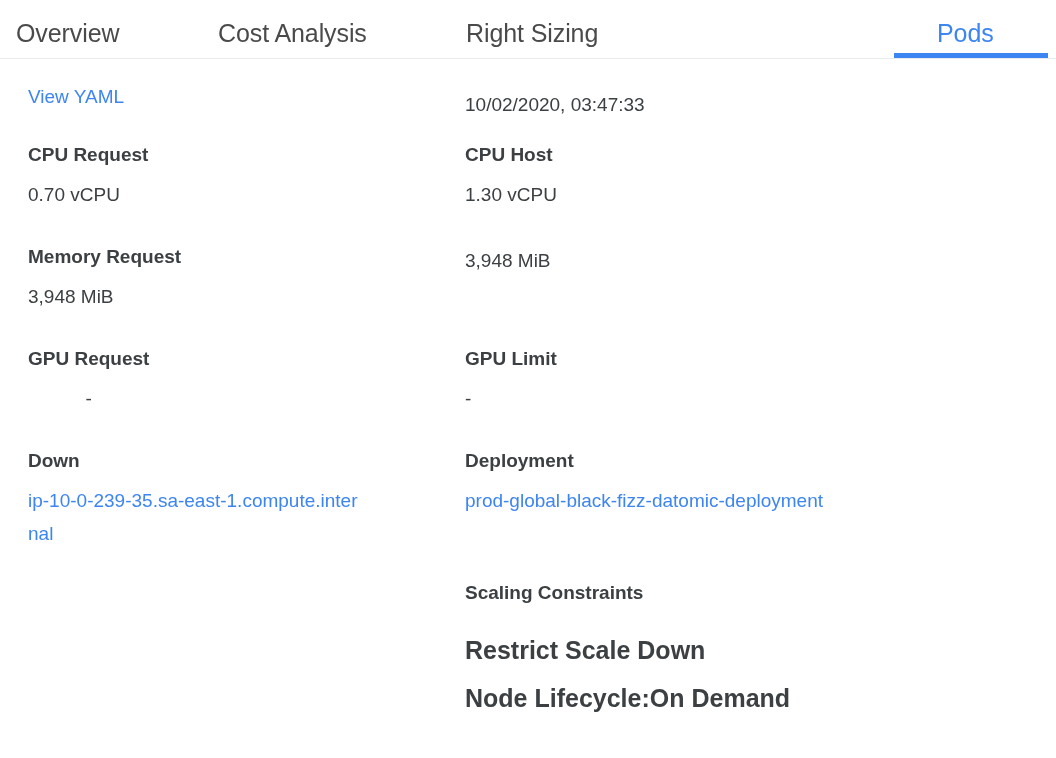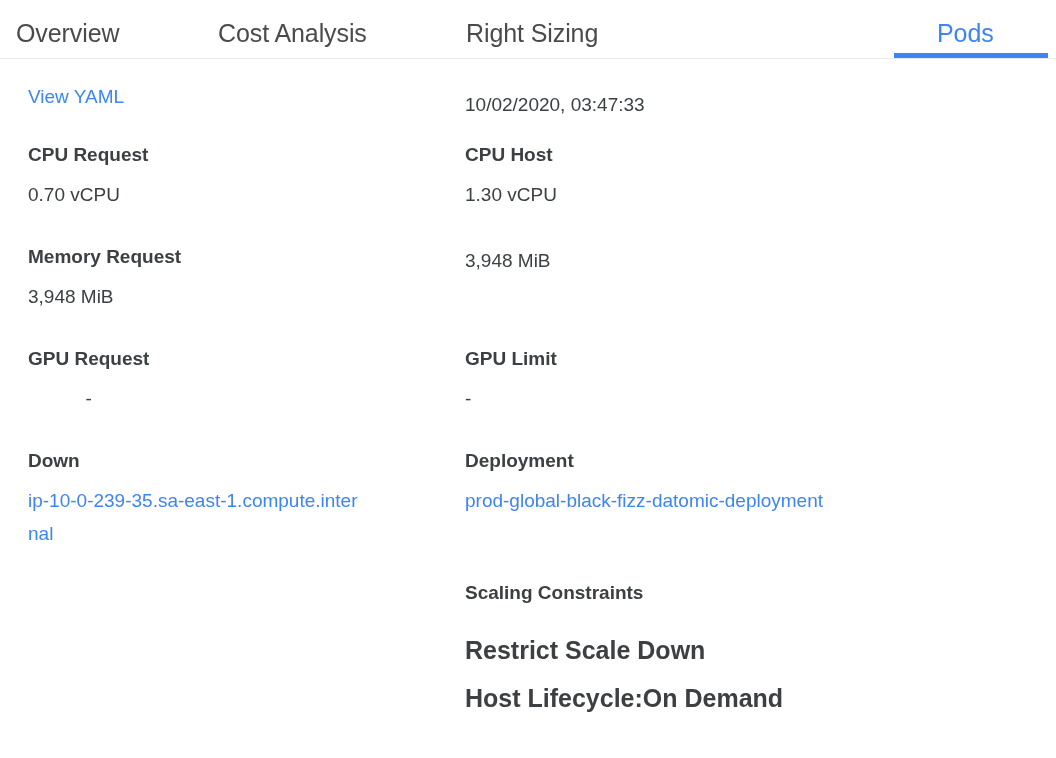--- a/index.html
+++ b/index.html
@@ -153,17 +153,17 @@
     </div>
 
     <div class="field" style="position:absolute; top:389px; left:0; width:378px;">
       <div class="field-label">Deployment</div>
       <a class="field-value link" href="#">prod-global-black-fizz-datomic-deployment</a>
     </div>
 
     <div class="field" style="position:absolute; top:521px; left:0; width:378px;">
       <div class="field-label" style="margin-bottom:31px;">Scaling Constraints</div>
       <div class="constraint-item" style="margin-bottom:22px;">Restrict Scale Down</div>
-      <div class="constraint-item">Host Lifecycle:On Demand</div>
+      <div class="constraint-item">Node Lifecycle:On Demand</div>
     </div>
 
   </div>
 </div>
 
 </body></html>

